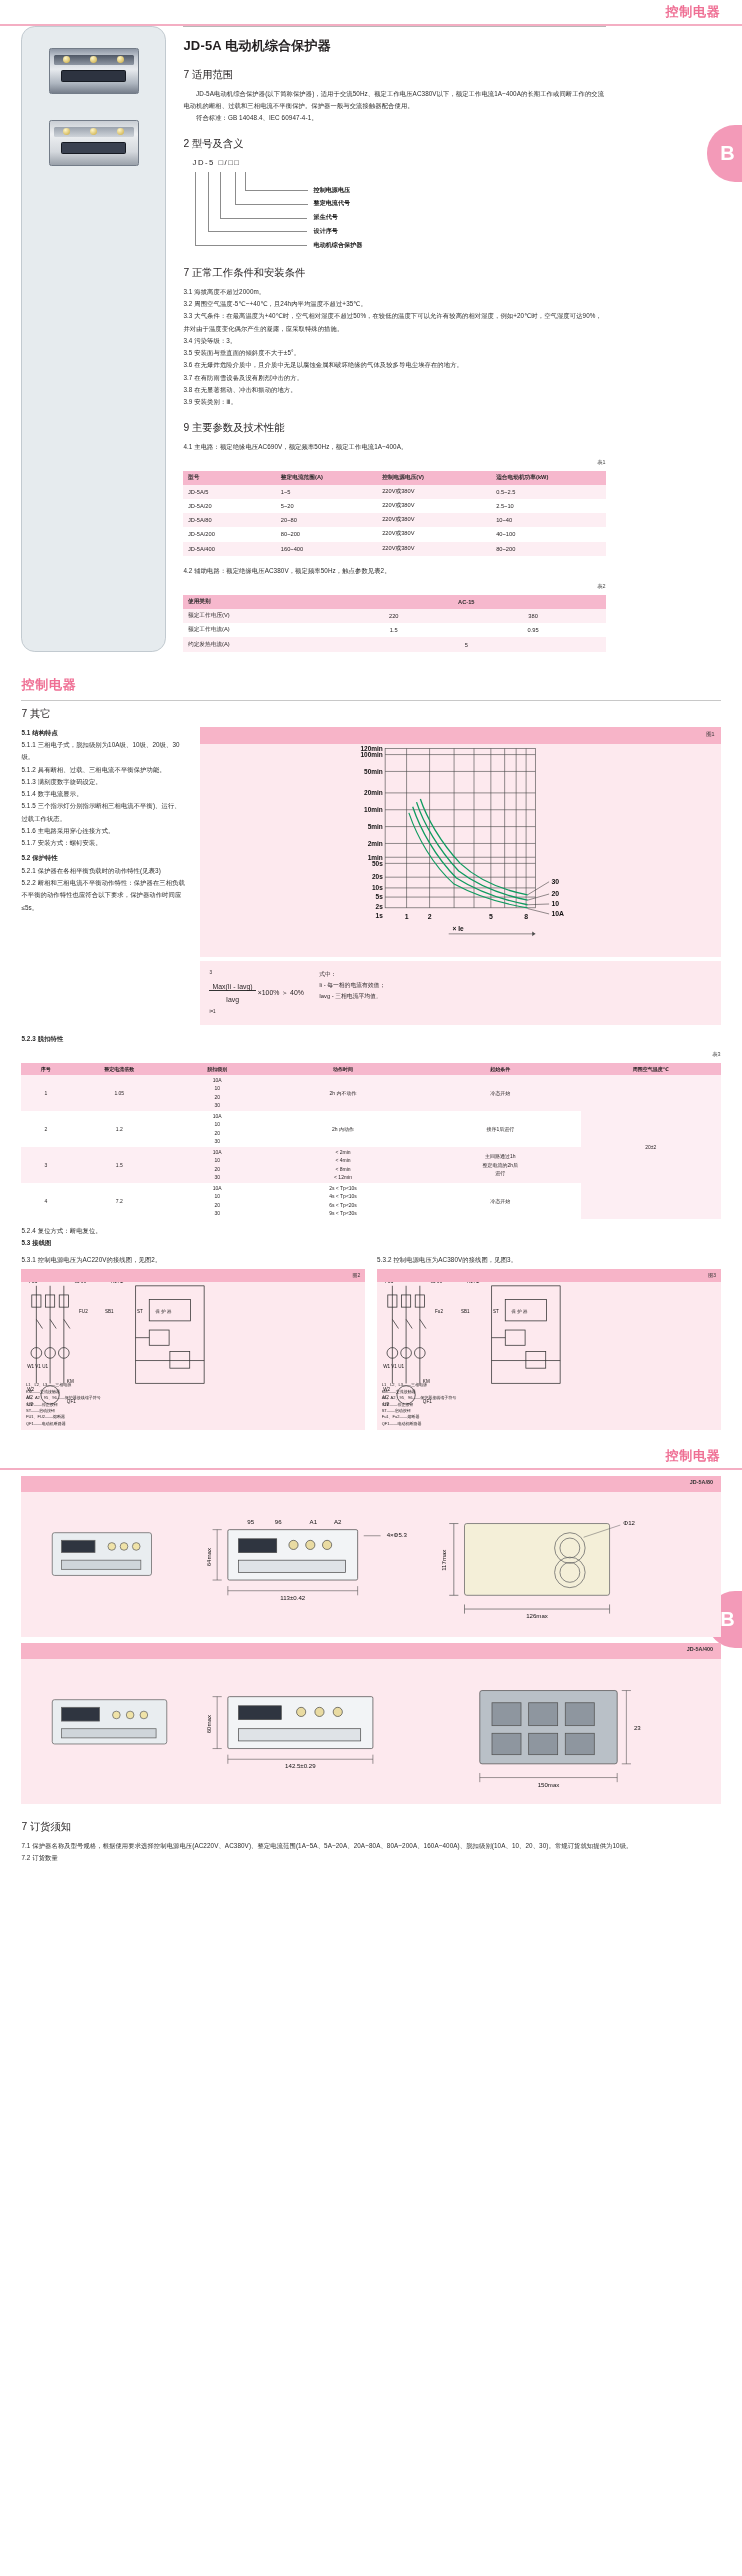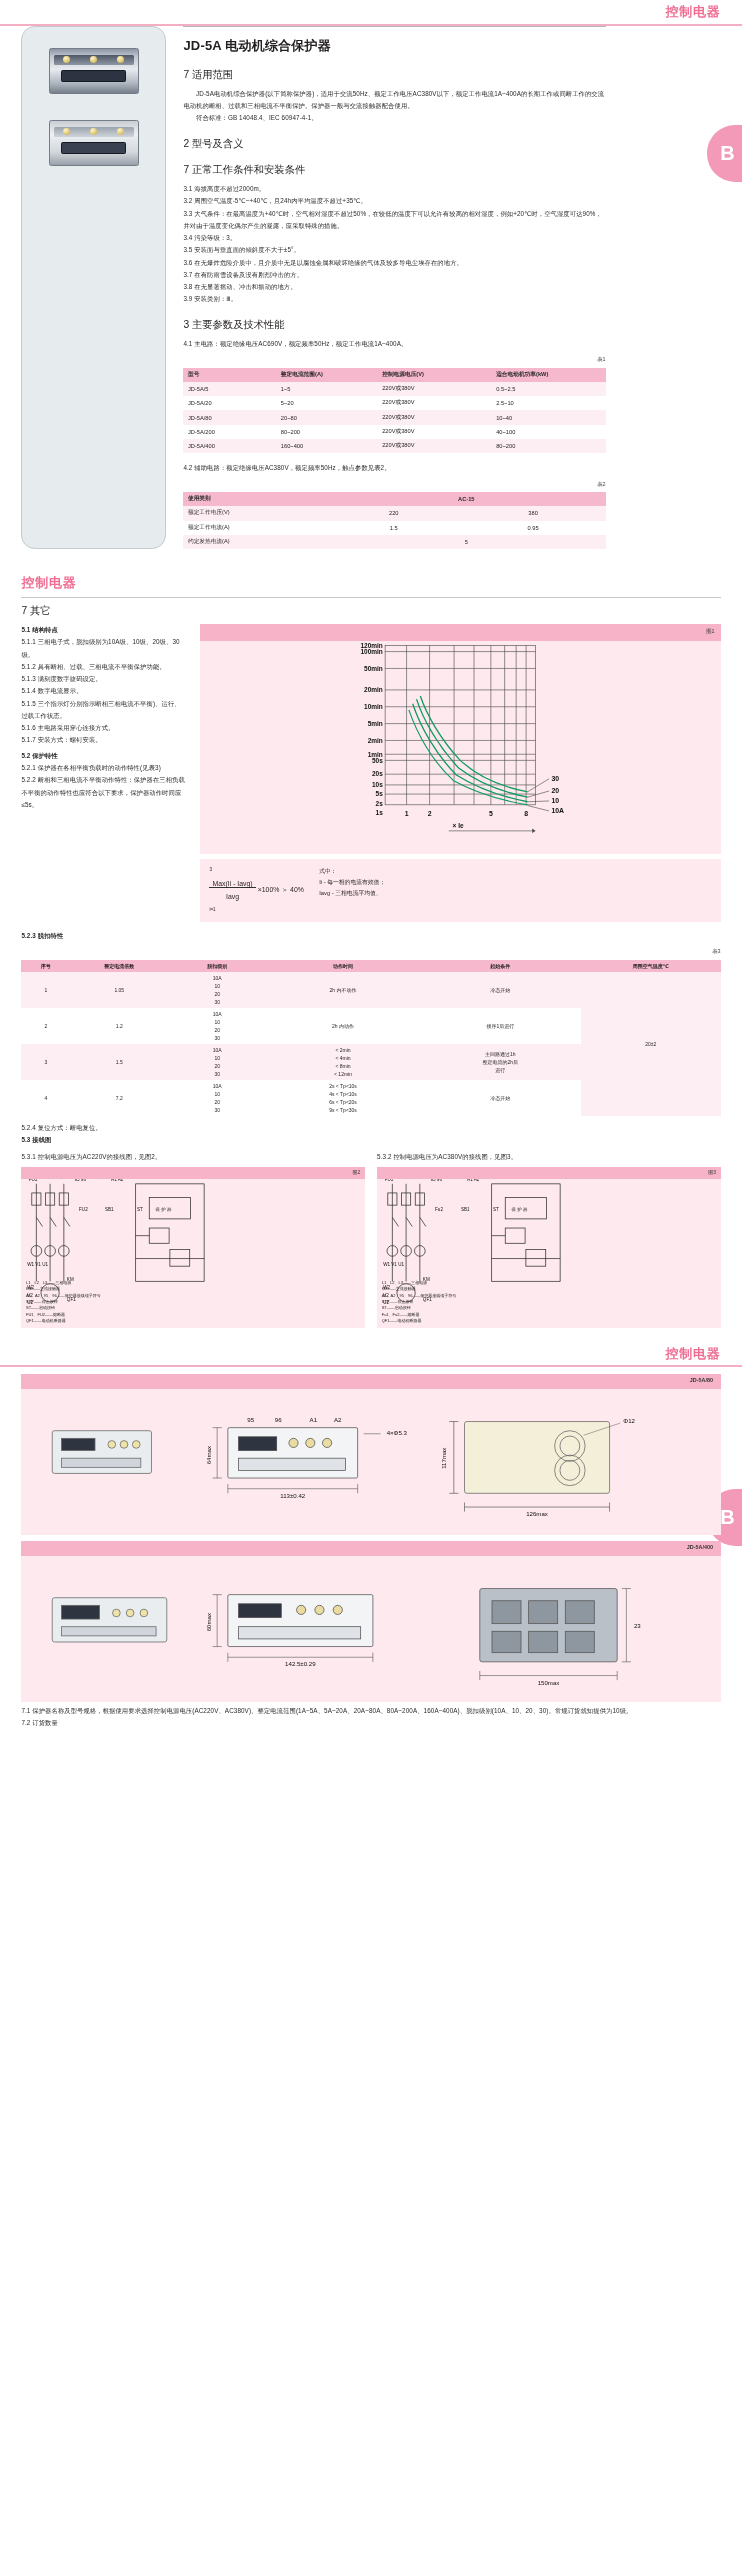--- a/index.html
+++ b/index.html
@@ -174,33 +174,54 @@
     <div class="herotext">
       <div class="toprule"></div>
       <h1 class="title">JD-5A 电动机综合保护器</h1>
 
       <h2 class="sec">7 适用范围</h2>
       <p class="para indent">JD-5A电动机综合保护器(以下简称保护器)，适用于交流50Hz、额定工作电压AC380V以下，额定工作电流1A~400A的长期工作或间断工作的交流电动机的断相、过载和三相电流不平衡保护。保护器一般与交流接触器配合使用。</p>
       <p class="para indent">符合标准：GB 14048.4、IEC 60947-4-1。</p>
 
       <h2 class="sec">2 型号及含义</h2>
 
+      <div class="modelwrap">
+        <div class="modelcode">JD-5 □/□□</div>
+
+        <div class="mline" style="left:2.3px;  top:13.8px; width:0.8px; height:73px;"></div>
+        <div class="mline" style="left:15.3px; top:13.8px; width:0.8px; height:60px;"></div>
+        <div class="mline" style="left:27.6px; top:13.8px; width:0.8px; height:46px;"></div>
+        <div class="mline" style="left:42px; top:13.8px; width:0.8px; height:32px;"></div>
+        <div class="mline" style="left:52px; top:13.8px; width:0.8px; height:18.4px;"></div>
+
+        <div class="mline" style="left:52px; top:32px; width:63px; height:0.8px;"></div>
+        <div class="mline" style="left:42px; top:46px; width:73px; height:0.8px;"></div>
+        <div class="mline" style="left:27.6px; top:60px; width:87px; height:0.8px;"></div>
+        <div class="mline" style="left:15.3px; top:73px; width:99px; height:0.8px;"></div>
+        <div class="mline" style="left:2.3px;  top:87px; width:112px; height:0.8px;"></div>
+
+        <div class="mlabel" style="left:121px; top:27.6px;">控制电源电压</div>
+        <div class="mlabel" style="left:121px; top:41px;">整定电流代号</div>
+        <div class="mlabel" style="left:121px; top:55px;">派生代号</div>
+        <div class="mlabel" style="left:121px; top:69px;">设计序号</div>
+        <div class="mlabel" style="left:121px; top:83px;">电动机综合保护器</div>
+      </div>
 
       <h2 class="sec">7 正常工作条件和安装条件</h2>
       <div class="item">3.1 海拔高度不超过2000m。</div>
       <div class="item">3.2 周围空气温度-5℃~+40℃，且24h内平均温度不超过+35℃。</div>
       <div class="item">3.3 大气条件：在最高温度为+40℃时，空气相对湿度不超过50%，在较低的温度下可以允许有较高的相对湿度，例如+20℃时，空气湿度可达90%，并对由于温度变化偶尔产生的凝露，应采取特殊的措施。</div>
       <div class="item">3.4 污染等级：3。</div>
       <div class="item">3.5 安装面与垂直面的倾斜度不大于±5°。</div>
       <div class="item">3.6 在无爆炸危险介质中，且介质中无足以腐蚀金属和破坏绝缘的气体及较多导电尘埃存在的地方。</div>
       <div class="item">3.7 在有防雨雪设备及没有剧烈冲击的方。</div>
       <div class="item">3.8 在无显著摇动、冲击和振动的地方。</div>
       <div class="item">3.9 安装类别：Ⅲ。</div>
 
-      <h2 class="sec">3 主要参数及技术性能</h2>
+      <h2 class="sec">9 主要参数及技术性能</h2>
       <div class="item">4.1 主电路：额定绝缘电压AC690V，额定频率50Hz，额定工作电流1A~400A。</div>
 
       <div class="tablecap">表1</div>
       <table class="spec">
         <thead>
           <tr>
             <th style="width:22%">型号</th>
             <th style="width:24%">整定电流范围(A)</th>
             <th style="width:27%">控制电源电压(V)</th>
             <th style="width:27%">适合电动机功率(kW)</th>
@@ -696,18 +717,19 @@
         </g>
         <g font-size="8" font-family="Liberation Sans, sans-serif" fill="#111">
           <text x="690" y="166" text-anchor="middle">150max</text>
           <text x="802" y="92">23</text>
         </g>
       </svg>
     </div>
   </div>
 
   <div class="foot">
+    <h2 class="sec">7 订货须知</h2>
     <div class="item">7.1 保护器名称及型号规格，根据使用要求选择控制电源电压(AC220V、AC380V)、整定电流范围(1A~5A、5A~20A、20A~80A、80A~200A、160A~400A)、脱扣级别(10A、10、20、30)。常规订货就知提供为10级。</div>
     <div class="item">7.2 订货数量</div>
   </div>
 
 </div>
 
 
 </body></html>

